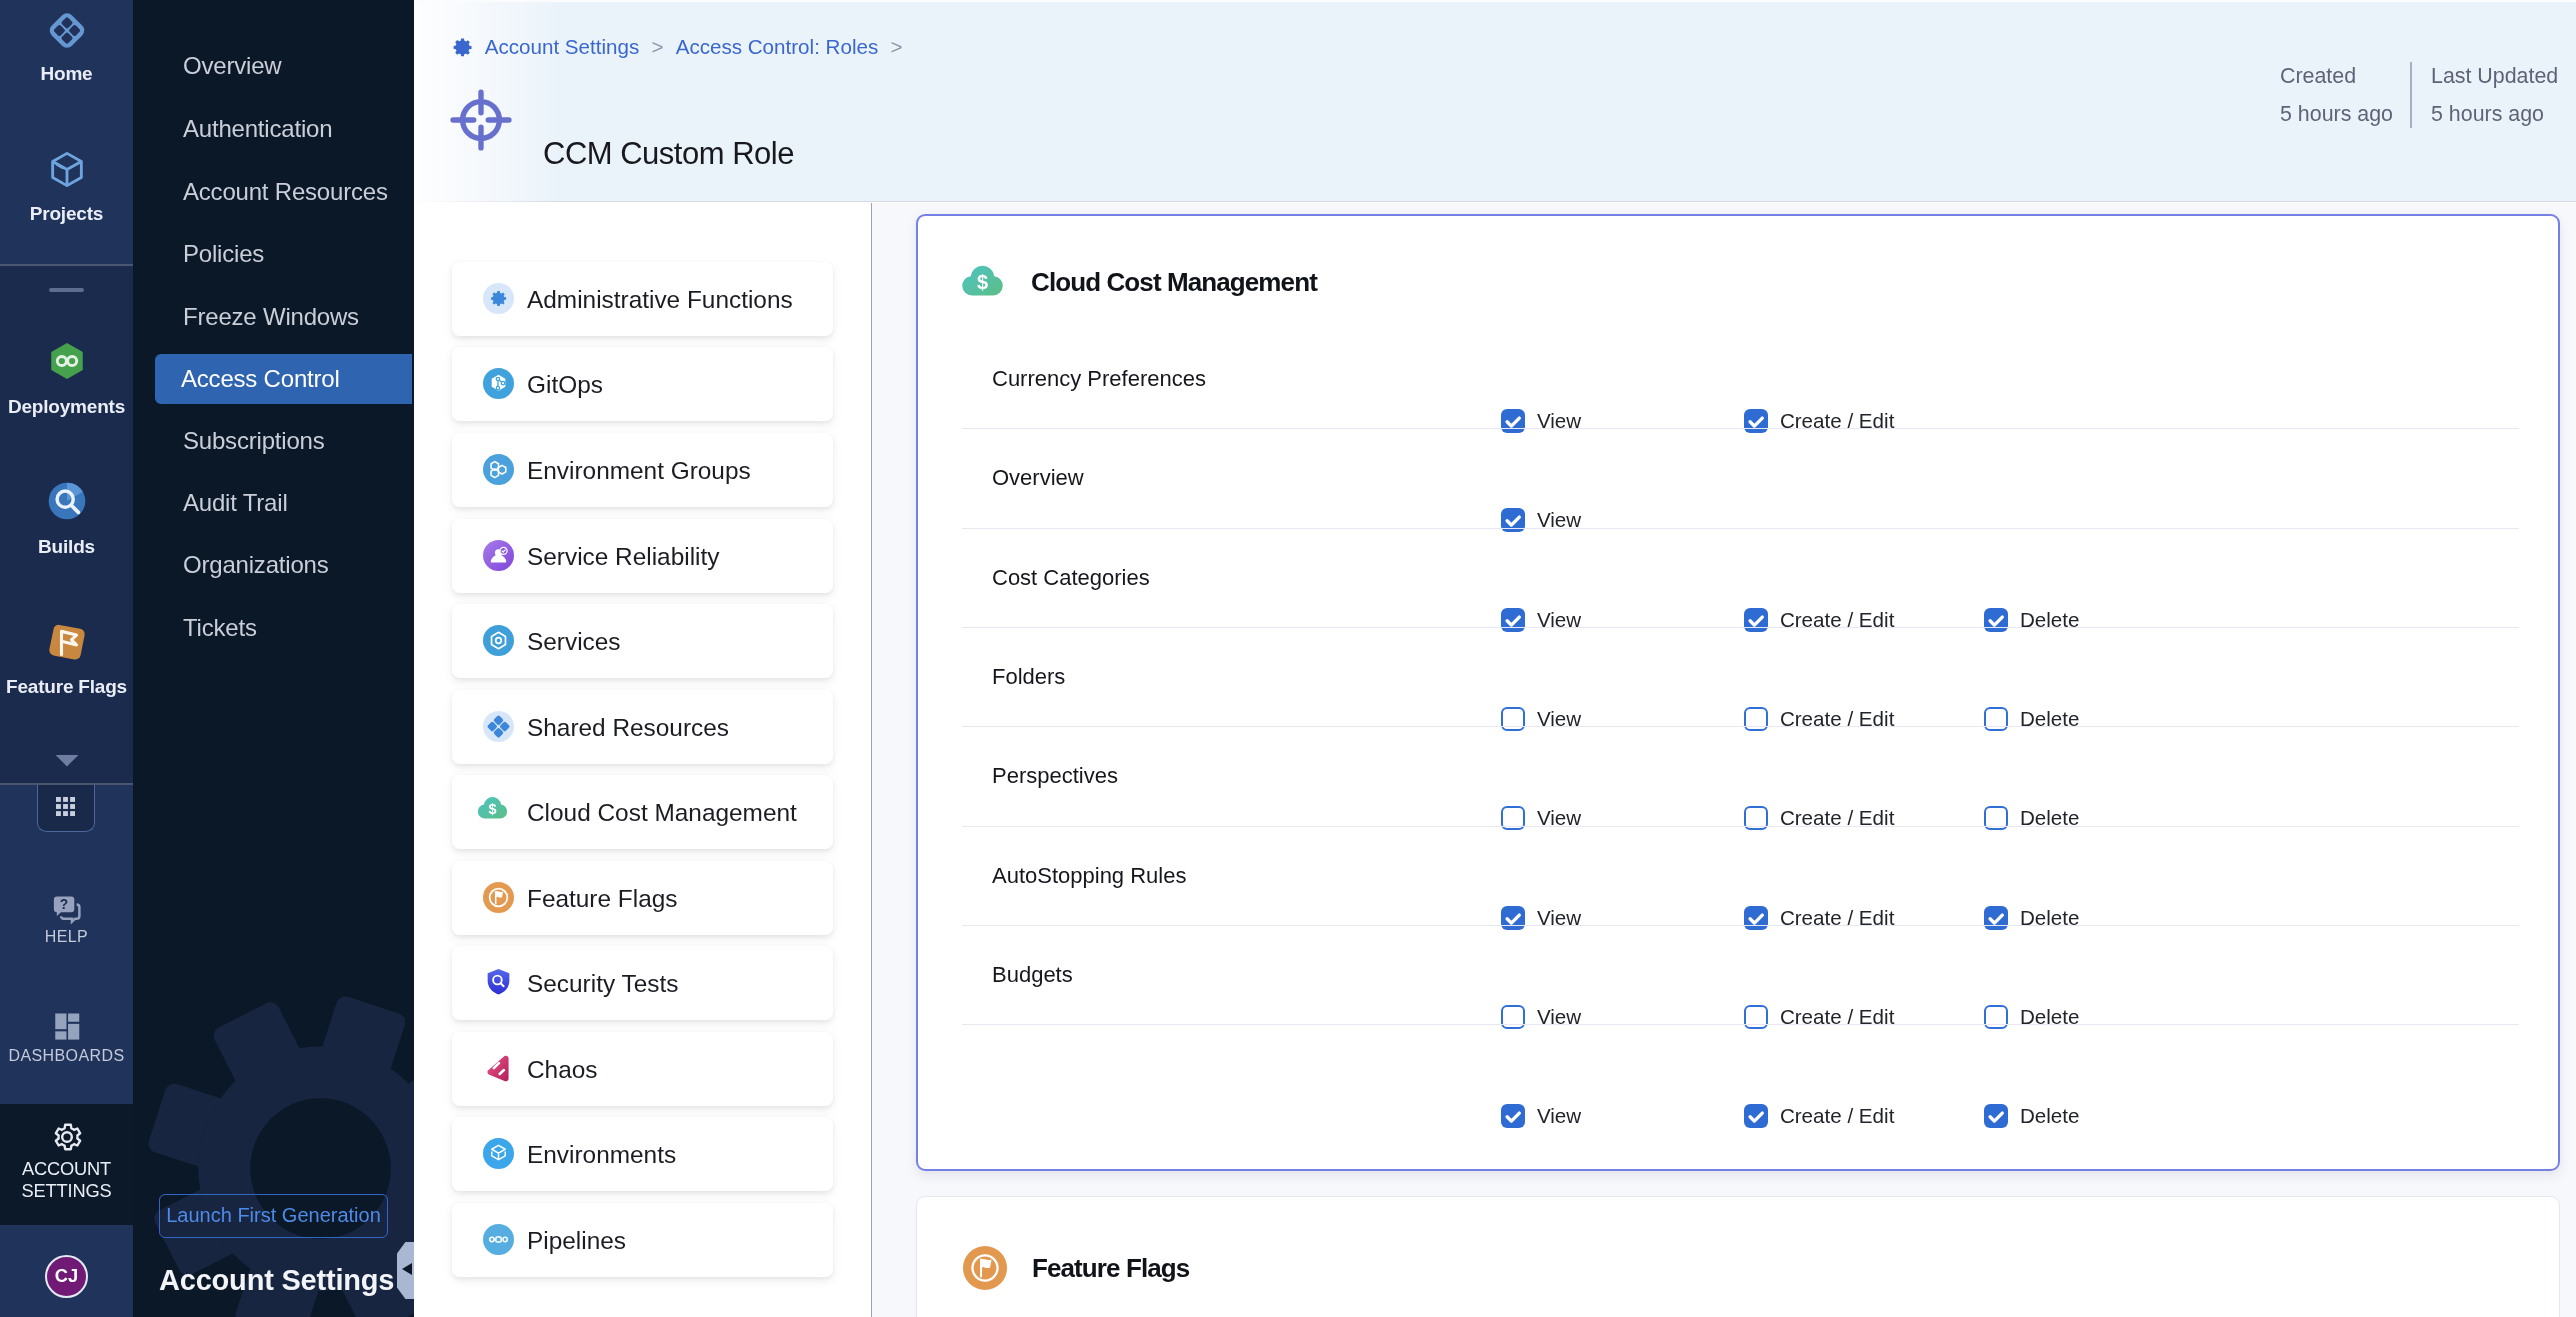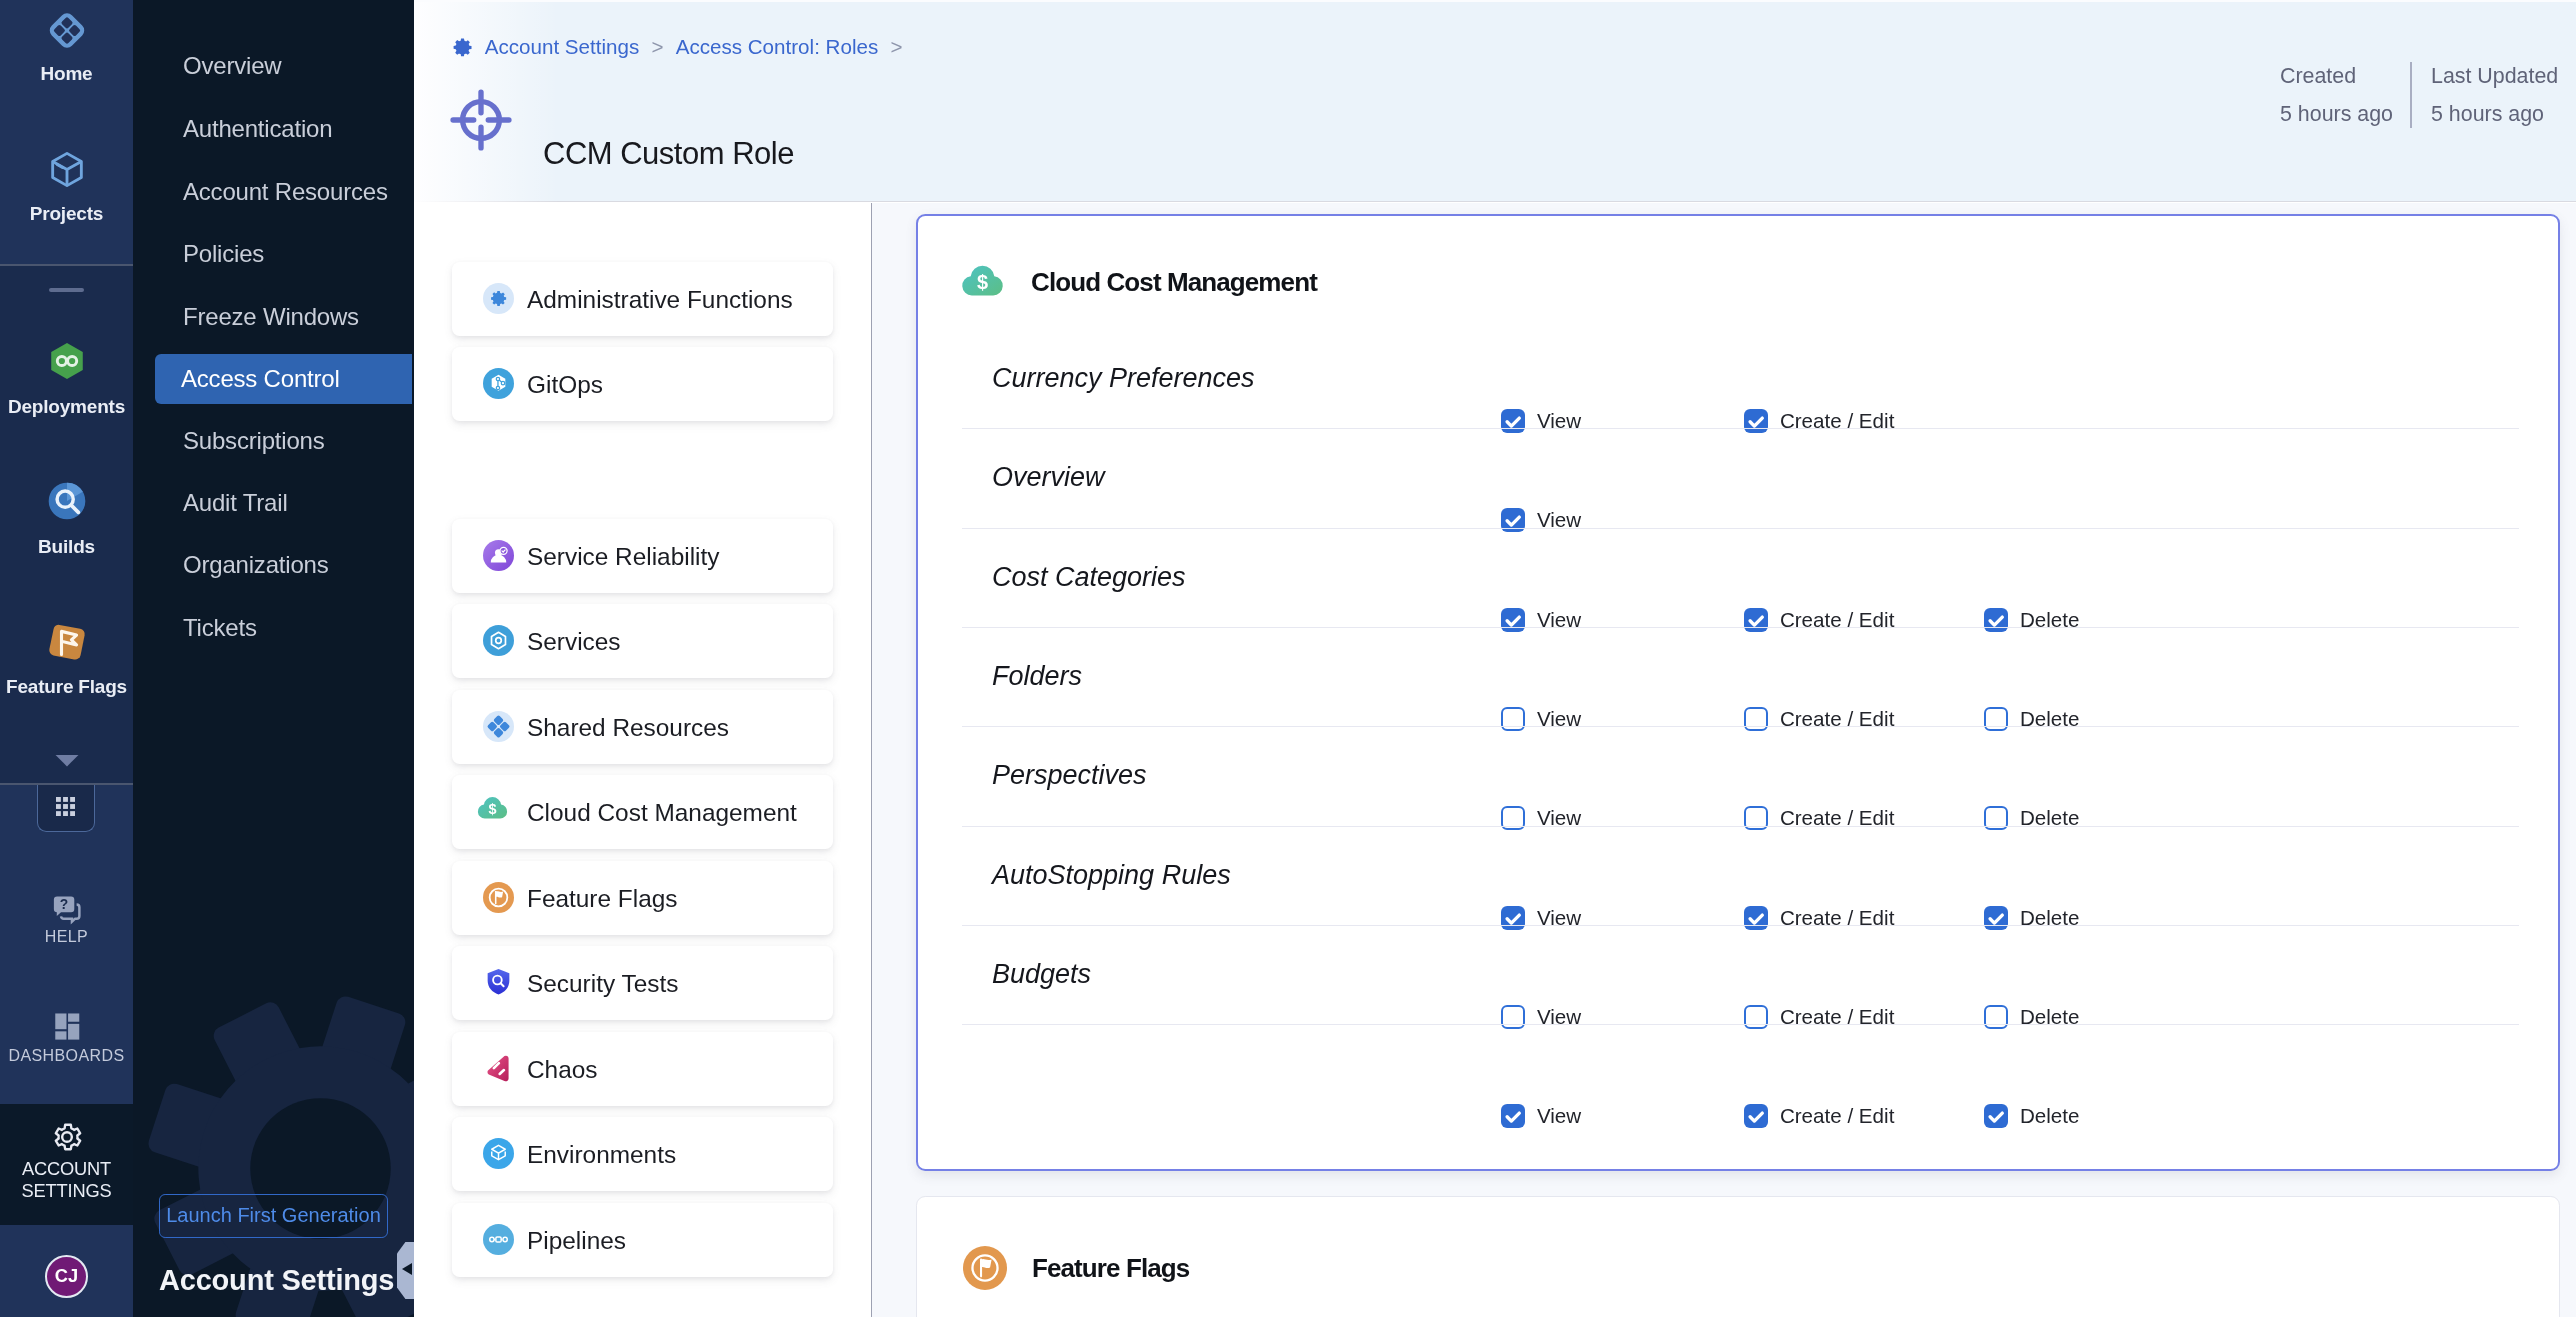--- a/index.html
+++ b/index.html
@@ -45,21 +45,21 @@
   .card .ci { position:absolute; left:31px; top:21.4px; width:31px; height:31px; }
   .card .ct { position:absolute; left:75px; top:0; height:74px; line-height:76px; color:#1B1D23; font-size:24.4px; }
   
   .panel1 { position:absolute; left:44px; top:10.7px; width:1644px; height:957px; background:#fff;
      border:2.3px solid #7580E6; border-radius:9.2px; box-shadow:0 4.6px 10.7px rgba(96,97,112,0.12); }
   .panel2 { position:absolute; left:44px; top:993px; width:1644px; height:321px; background:#fff;
      border:1.5px solid #E5E7EF; border-radius:9.2px; }
   .phead { position:absolute; display:flex; align-items:center; }
   .phead .pt { color:#101318; font-size:26px; font-weight:700; letter-spacing:-0.9px; }
   .prow { position:absolute; left:0; width:1644px; height:99px; }
-  .prow .rl { position:absolute; left:74px; top:0; height:99px; line-height:99px; color:#15171D; font-size:27px;font-style:italic; }
+  .prow .rl { position:absolute; left:74px; top:0; height:99px; line-height:99px; color:#15171D; font-size:22px; }
   .psep { position:absolute; left:44px; width:1557px; height:1.5px; background:#E7E8F1; }
   .cbcell { position:absolute; top:5.3px; height:99px; display:flex; align-items:flex-end; }
   .cb { width:24.4px; height:24.4px; border-radius:6.1px; }
   .cb.on { background:#2E6BD3; }
   .cb.off { background:#FFFFFF; border:2.3px solid #2F6FD8; }
   .cbl { margin-left:11.5px; color:#22242B; font-size:20.6px; }
 </style>
 </head>
 <body>
 <div id="rail">
@@ -218,20 +218,31 @@
         <path d="M20 8.8 l8.8 5 v10.4 l-8.8 5 l-8.8 -5 v-10.4 Z" fill="#FFFFFF"></path>
         <g stroke="#3FA2DC" stroke-width="1.7">
             <path d="M19.3 14.2 V 25.8 M19.3 14.2 L25.8 19.6"></path>
           </g>
         <circle cx="19.3" cy="14.2" r="2.2" fill="#FFFFFF" stroke="#3FA2DC" stroke-width="1.6"></circle>
         <circle cx="19.3" cy="25.8" r="2.2" fill="#FFFFFF" stroke="#3FA2DC" stroke-width="1.6"></circle>
         <circle cx="25.8" cy="19.6" r="2.2" fill="#FFFFFF" stroke="#3FA2DC" stroke-width="1.6"></circle>
       </svg>
       <div class="ct">GitOps</div>
     </div>
+    <div class="card" style="top:230px">
+      <svg class="ci" viewBox="0 0 40 40">
+          <circle cx="20" cy="20" r="20" fill="#4BA1DB"></circle>
+        <g fill="none" stroke="#FFFFFF" stroke-width="2" stroke-linejoin="round">
+          <path d="M15.2 9.8 l4.8 2.8 v5.6 l-4.8 2.8 l-4.8-2.8 v-5.6 Z"></path>
+          <path d="M15.2 19.2 l4.8 2.8 v5.6 l-4.8 2.8 l-4.8-2.8 v-5.6 Z"></path>
+          <path d="M24.6 14.6 l4.8 2.8 v5.6 l-4.8 2.8 l-4.8-2.8 v-5.6 Z"></path>
+        </g>
+      </svg>
+      <div class="ct">Environment Groups</div>
+    </div>
     <div class="card" style="top:316px">
       <svg class="ci" viewBox="0 0 40 40">
         <defs>
             <linearGradient id="srg" x1="0" y1="0" x2="1" y2="1">
           <stop offset="0" stop-color="#A77BEA"></stop>
               <stop offset="1" stop-color="#7F46D8"></stop>
             </linearGradient>
           </defs>
         <circle cx="20" cy="20" r="20" fill="url(#srg)"></circle>
         <path d="M10 29 a10 10 0 0 1 20 0 Z" fill="#FFFFFF"></path>

